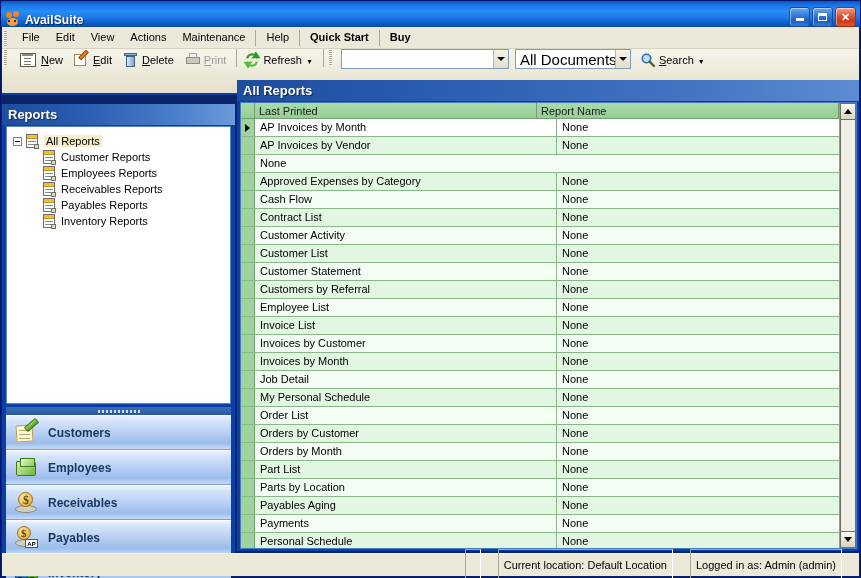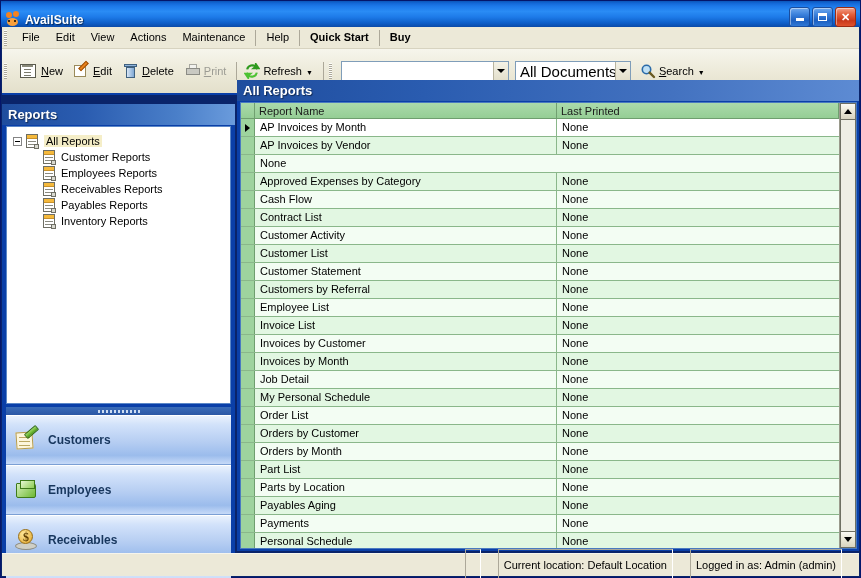--- a/index.html
+++ b/index.html
@@ -87,21 +87,21 @@
     cursor: default;
   }
   .menu-item.bold { font-weight: bold; }
   .menu-sep { width: 1px; height: 16px; background: #aca899; margin: 0 2px; flex: 0 0 1px; }
 
   
   .toolbar {
     position: absolute; left: 1px; top: 48px;
     width: 857px; height: 46px;
     background: linear-gradient(to bottom, #f6f5ec 0%, #ece9d8 55%, #e3dfcb 100%);
-    display: flex; align-items: center;
+    display: flex; 
     border-bottom: 2px solid #0a3fa8;
   }
   .tb-btn {
     display: flex; align-items: center; gap: 3px;
     padding: 2px 6px 2px 3px; height: 22px;
     border: 1px solid transparent; border-radius: 2px;
     cursor: default; white-space: nowrap;
   }
   .tb-btn.disabled { color: #9c9c94; }
   .tb-lbl { font-size: 11px; }
@@ -210,21 +210,21 @@
   }
   .splitter .dots {
     width: 42px; height: 3px;
     background-image: repeating-linear-gradient(to right, #cdddf2 0 2px, transparent 2px 4px);
   }
 
   .nav-list {
     position: absolute; left: 4px; top: 311px; width: 225px;
   }
   .nav-btn {
-    height: 50px; display: flex; align-items: center;
+    height: 35px; display: flex; align-items: center;
     border-top: 1px solid #ffffff;
     border-bottom: 1px solid #7b9fd4;
     background: linear-gradient(to bottom, #eaf2fd 0%, #d2e2fa 18%, #b5cdf2 55%, #9bbcec 82%, #c6daf8 100%);
     padding-left: 8px; cursor: default;
   }
   .nav-btn.active {
     background: linear-gradient(to bottom, #fddfb0 0%, #fbbe72 20%, #f79c3c 55%, #f08a20 82%, #fbbb6c 100%);
     border-bottom-color: #c8761a;
   }
   .nav-lbl { font-size: 12px; font-weight: bold; color: #17365d; margin-left: 8px; }
@@ -610,22 +610,22 @@
     </div>
   </div>
 
   <div class="main">
     <div class="main-head">All Reports</div>
 
     <div class="grid-wrap">
       <div class="grid-cols">
         <div class="grid-hdr">
           <div class="hdr-cell hdr-ind"></div>
+          <div class="hdr-cell hdr-printed">Last Printed</div>
           <div class="hdr-cell hdr-name">Report Name</div>
-          <div class="hdr-cell hdr-printed">Last Printed</div>
         </div>
         <div id="grid-body">
             <div class="grid-row selected">
               <div class="cell-ind">
                 <i class="tri"></i>
               </div>
               <div class="cell-name">AP Invoices by Month</div>
               <div class="cell-printed">None</div>
             </div>
             <div class="grid-row alt">

